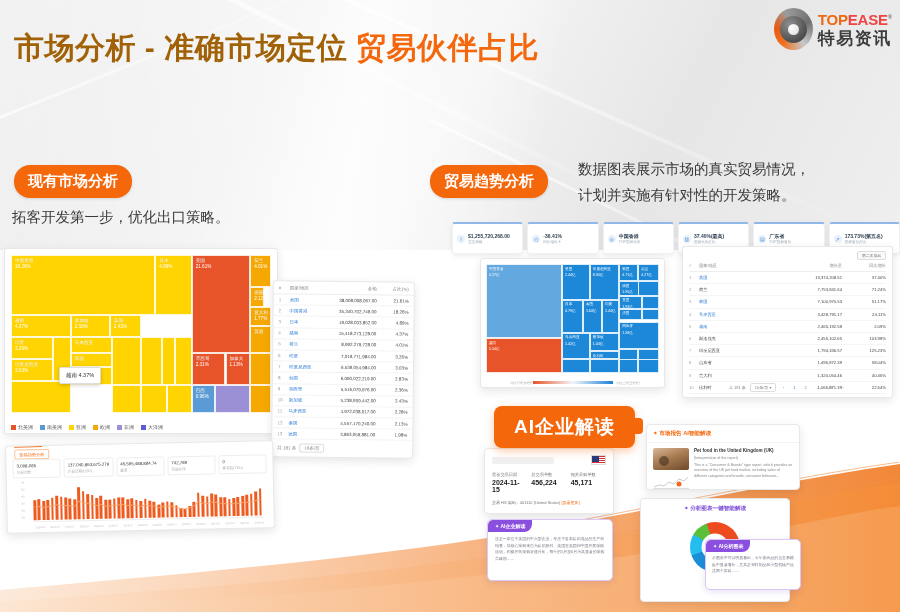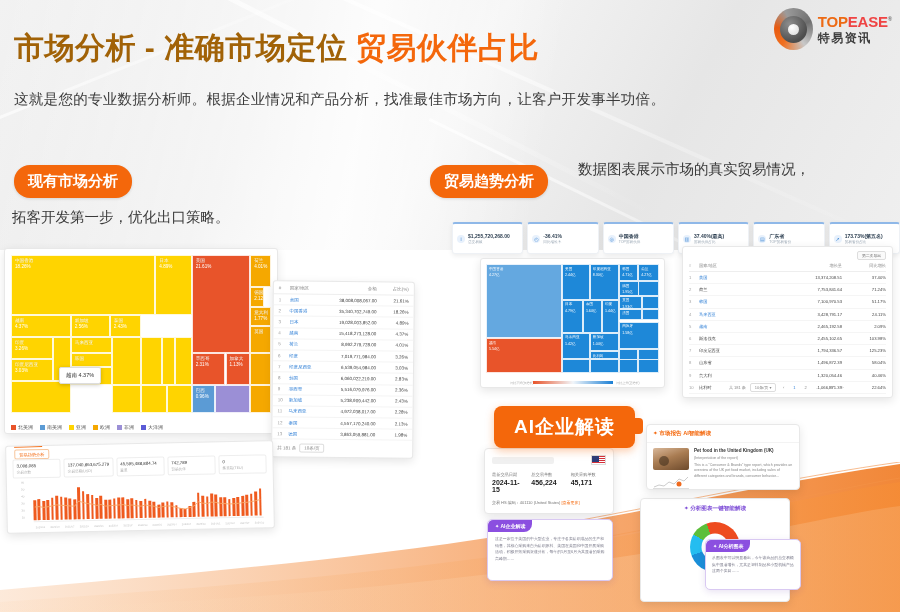--- a/index.html
+++ b/index.html
@@ -44,21 +44,21 @@
      background: conic-gradient(from 215deg, #f07020 0deg, #e85a10 60deg, #9b9b9b 120deg, #6f6f6f 210deg, #c8c8c8 290deg, #f07020 360deg);
      display:flex; align-items:center; justify-content:center; }
   .logo-mark::before { content:""; position:absolute; width:27px; height:27px; border-radius:50%;
      background: radial-gradient(circle at 35% 30%, #8e8e8e, #4e4e4e 70%); }
   .logo-mark::after { content:""; position:absolute; width:11px; height:11px; border-radius:50%;
      background: radial-gradient(circle at 35% 30%, #ffffff, #d9d9d9); }
   .logo-text { display:flex; flex-direction:column; line-height:1; }
   .logo-en { font-size: 15px; font-weight: bold; letter-spacing:-.2px; }
   .logo-en .o { color:#ed6a14; } .logo-en .e { color:#ef4444; }
   .logo-en sup { font-size:6px; color:#777; vertical-align: super; }
-  .logo-cn { font-size: 12px; font-weight: bold; color:#3d3d3d; letter-spacing: 1.5px; margin-top:3px; }
+  .logo-cn { font-size: 17px; font-weight: bold; color:#3d3d3d; letter-spacing: 1.5px; margin-top:3px; }
 
   
   .tag {
     position: absolute; background: #f4670b; color: #fff; font-weight: bold;
     font-size: 15px; border-radius: 16px; padding: 7px 14px; white-space: nowrap;
     box-shadow: 0 1px 3px rgba(0,0,0,.12);
   }
   #tag-left { left: 14px; top: 165px; }
   #tag-right { left: 430px; top: 165px; }
   .tag-desc { position: absolute; font-size: 14.5px; color: #3a3a3a; white-space: nowrap; }
@@ -235,39 +235,39 @@
     <path d="M560,62 C700,36 800,14 900,0" stroke="#f07a22" stroke-opacity=".5" stroke-width="1" fill="none"></path>
     <path d="M600,76 C740,50 830,28 900,16" stroke="#f5954a" stroke-opacity=".4" stroke-width="1" fill="none"></path>
   </svg>
 </div>
 
 <div id="header">
   <div id="title">
     <span class="dark">市场分析 - 准确市场定位</span>
     <span class="accent">贸易伙伴占比</span>
   </div>
-  <div id="subtitle">这就是您的专业数据分析师。根据企业情况和产品分析，找准最佳市场方向，让客户开发事半功倍。</div>
 
   <div id="logo">
     <div class="logo-mark"></div>
     <div class="logo-text">
       <div class="logo-en">
         <span class="o">TOP</span><span class="e">EASE</span><sup>®</sup>
       </div>
       <div class="logo-cn">特易资讯</div>
     </div>
   </div>
 </div>
 
 <div class="tag" id="tag-left">现有市场分析</div>
 <div class="tag-desc" id="desc-left">拓客开发第一步，优化出口策略。</div>
 
 <div class="tag" id="tag-right">贸易趋势分析</div>
 <div class="tag-desc" id="desc-right">
   <div>数据图表展示市场的真实贸易情况，</div>
+  <div>计划并实施有针对性的开发策略。</div>
 </div>
 
 <div class="panel" id="treemap-panel">
   <div class="tm-area" id="tm-area">
       <div class="tm-cell" style="left: 92%; top: 82%; width: 8%; height: 18%; background: rgb(155, 143, 214);"></div>
       <div class="tm-cell" style="left: 78.5%; top: 82%; width: 13.5%; height: 18%; background: rgb(155, 143, 214);"></div>
       <div class="tm-cell" style="left: 92%; top: 82%; width: 8%; height: 18%; background: rgb(245, 168, 0);"></div>
       <div class="tm-cell" style="left: 92%; top: 62%; width: 8%; height: 20%; background: rgb(245, 168, 0);"></div>
       <div class="tm-cell" style="left: 16%; top: 52%; width: 7%; height: 28%; background: rgb(255, 212, 0);"></div>
       <div class="tm-cell" style="left: 0%; top: 80%; width: 23%; height: 20%; background: rgb(255, 212, 0);"></div>

